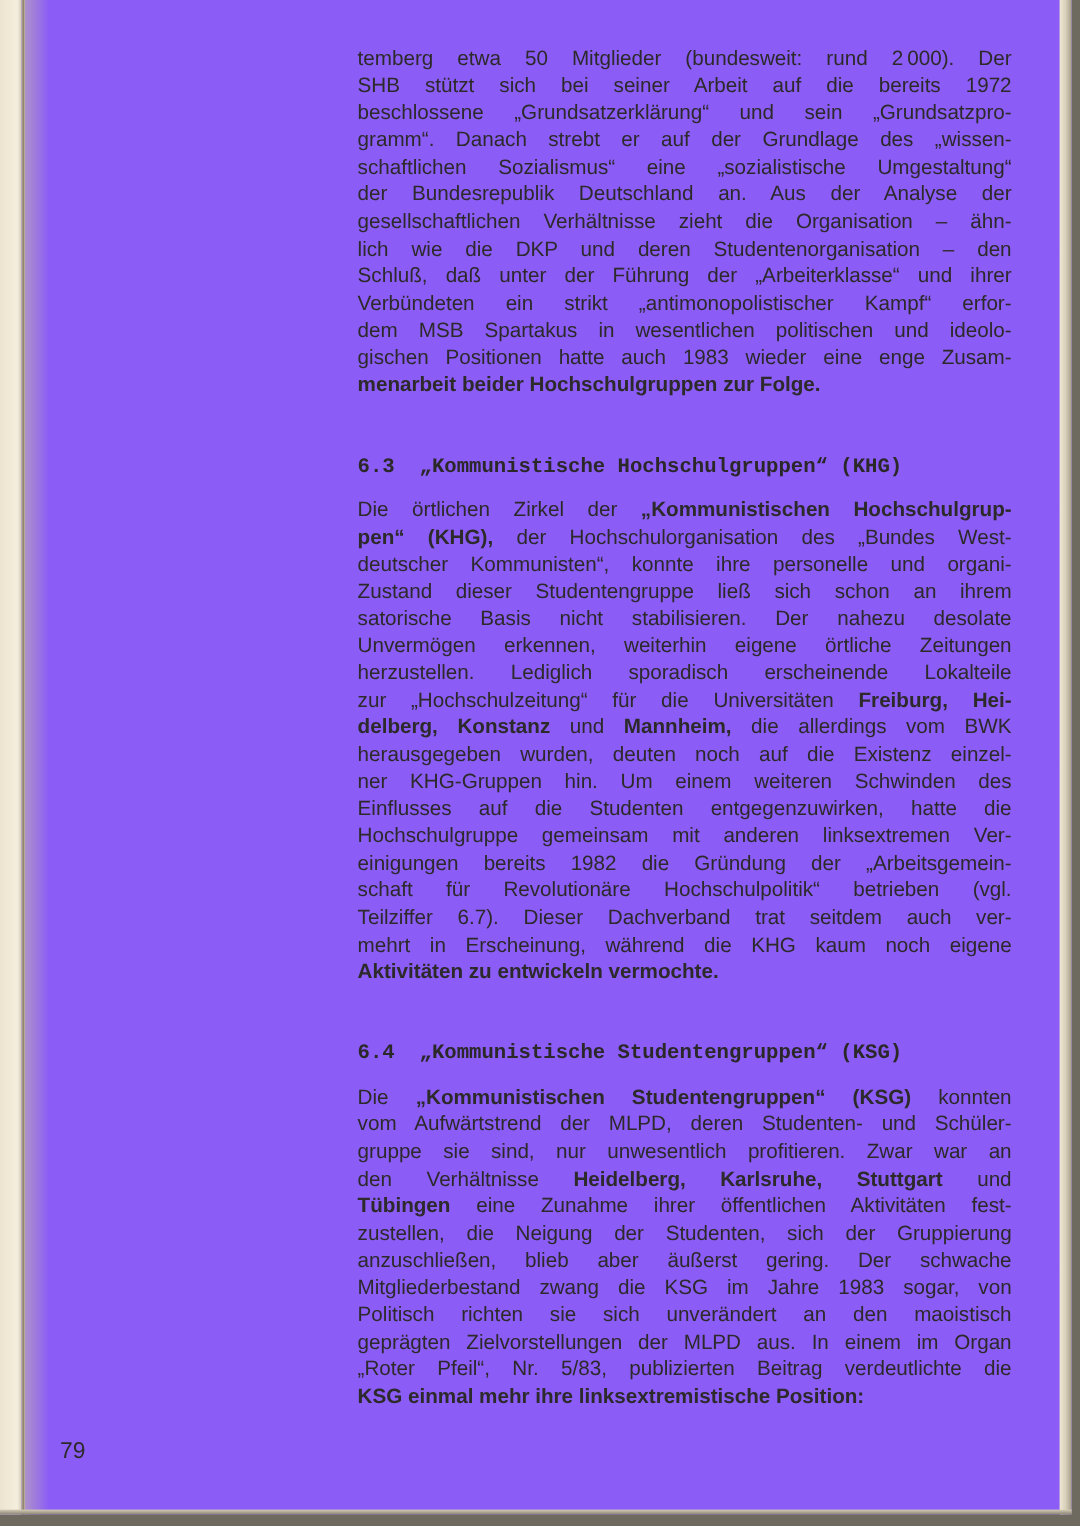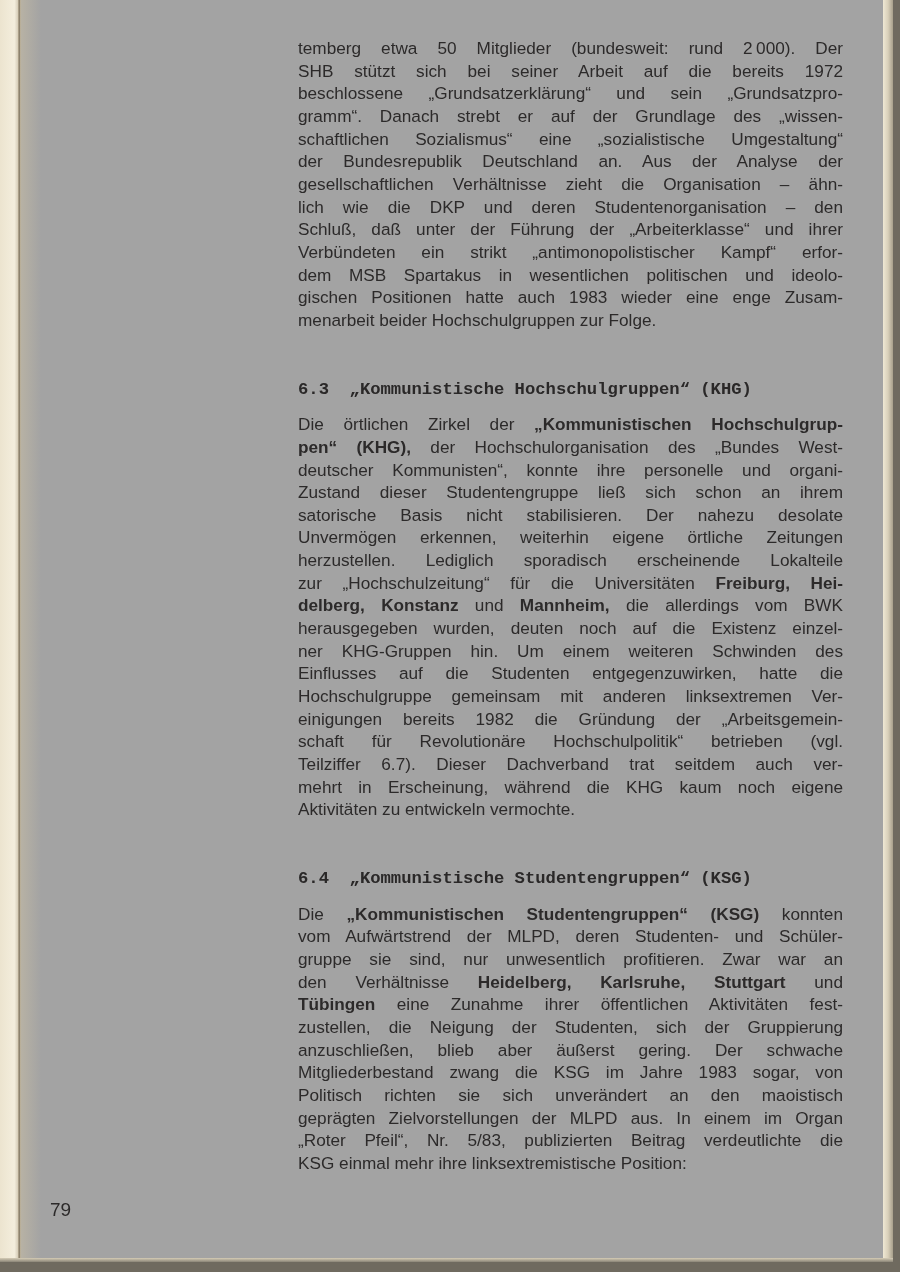--- a/index.html
+++ b/index.html
@@ -4,21 +4,21 @@
   <style>
     html, body { margin: 0; padding: 0; }
     body {
       width: 900px; height: 1272px; overflow: hidden;
       background: #6f6a5f;
       font-family: "Liberation Sans", sans-serif;
     }
     .page {
       position: absolute; left: 0; top: 0;
       width: 893px; height: 1262px;
-      background: #a3a3a3;
+      background: #8b5cf6;
       box-shadow: inset 0 -2px 0 #8a857a;
     }
     .page-left-spine {
       position: absolute; left: 0; top: 0; width: 18px; height: 1262px;
       background: linear-gradient(to right, #ece4cf 0%, #f4eedd 80%, #d6cdb8 100%);
     }
     .page-left-fold {
       position: absolute; left: 18px; top: 0; width: 3px; height: 1262px;
       background: linear-gradient(to right, #b9ad94, #8c826e, #cfc5ae);
     }
@@ -35,21 +35,21 @@
       background: linear-gradient(to bottom, #d5ccb6, #8b8577);
     }
     .column {
       position: absolute; left: 298px; top: 37px; width: 545px;
       color: #2c2a2a;
       font-size: 17.2px;
       line-height: 22.65px;
     }
     .column p { margin: 0; text-align: justify; text-align-last: left; }
     .line { display: block; text-align: justify; text-align-last: justify; white-space: nowrap; }
-    .line.last { text-align-last: left; }
+    .line.last { text-align-last: left; font-weight: bold; }
     .heading {
       margin: 0; font-weight: bold; font-size: 17.2px; line-height: 22.65px;
       color: #2a2828;
       font-family: Liberation Mono, monospace;
     }
     .b { font-weight: bold; }
     .gap-h1 { height: 47px; }
     .gap-h2 { height: 47px; }
     .after-heading { height: 12px; }
     .page-number {

